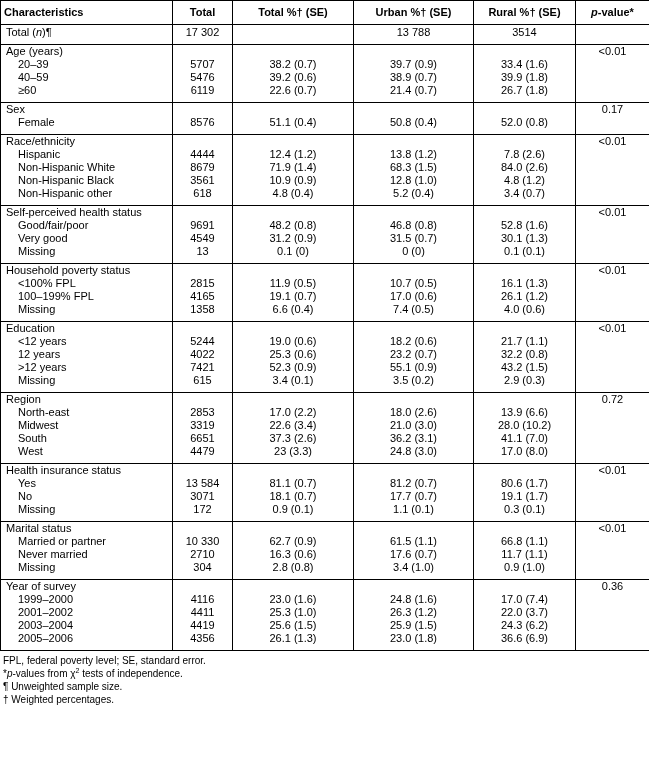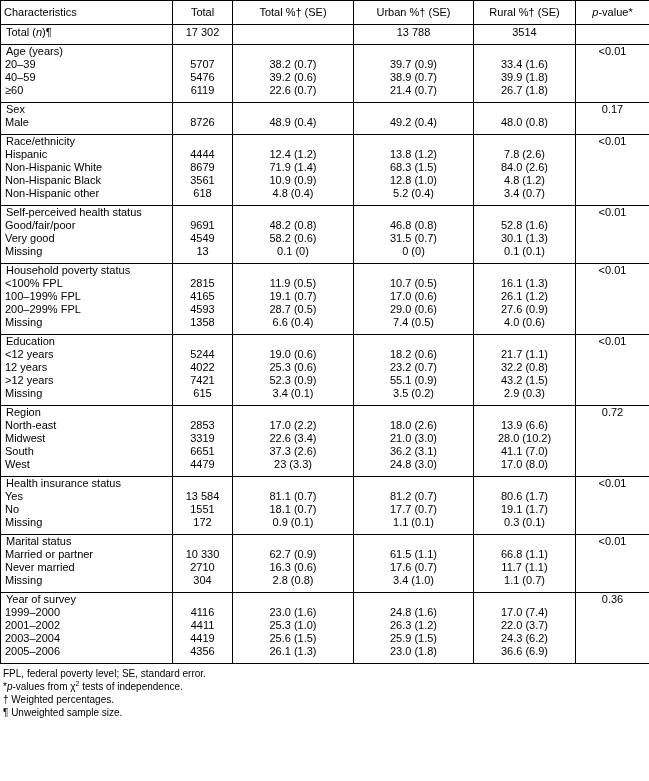--- a/index.html
+++ b/index.html
@@ -22,27 +22,27 @@
     font-size: 11px;
     line-height: 13px;
     padding: 0 2px;
     text-align: center;
     vertical-align: top;
     white-space: nowrap;
     overflow: hidden;
     font-weight: normal;
   }
   thead th {
-    font-weight: normal;
+    font-weight: bold;
     padding: 5px 3px 5px 3px;
     border-bottom: 1px solid #000000;
   }
   th.left, td.left { text-align: left; }
   td.lbl { padding-left: 5px; }
-  td.item { padding-left: 4px; }
+  td.item { padding-left: 17px; }
   tbody { border-top: 1px solid #000000; }
   tbody tr:first-child td { border-top: 1px solid #000000; }
   tbody tr:last-child td { padding-bottom: 5px; }
   tbody.totals td { padding-top: 1px; padding-bottom: 7px; }
   i { font-style: italic; }
   sup { font-size: 7px; line-height: 0; }
   .footnotes {
     font-size: 10px;
     line-height: 13px;
     padding: 3px 0 0 3px;
@@ -117,25 +117,25 @@
     <tbody>
       <tr>
         <td class="left lbl">Sex</td>
         <td></td>
         <td></td>
         <td></td>
         <td></td>
         <td>0.17</td>
       </tr>
       <tr>
-        <td class="left item">Male</td>
-        <td>8726</td>
-        <td>48.9 (0.4)</td>
-        <td>49.2 (0.4)</td>
-        <td>48.0 (0.8)</td>
+        <td class="left item">Female</td>
+        <td>8576</td>
+        <td>51.1 (0.4)</td>
+        <td>50.8 (0.4)</td>
+        <td>52.0 (0.8)</td>
         <td></td>
       </tr>
     </tbody>
     <tbody>
       <tr>
         <td class="left lbl">Race/ethnicity</td>
         <td></td>
         <td></td>
         <td></td>
         <td></td>
@@ -187,21 +187,21 @@
         <td class="left item">Good/fair/poor</td>
         <td>9691</td>
         <td>48.2 (0.8)</td>
         <td>46.8 (0.8)</td>
         <td>52.8 (1.6)</td>
         <td></td>
       </tr>
       <tr>
         <td class="left item">Very good</td>
         <td>4549</td>
-        <td>58.2 (0.6)</td>
+        <td>31.2 (0.9)</td>
         <td>31.5 (0.7)</td>
         <td>30.1 (1.3)</td>
         <td></td>
       </tr>
       <tr>
         <td class="left item">Missing</td>
         <td>13</td>
         <td>0.1 (0)</td>
         <td>0 (0)</td>
         <td>0.1 (0.1)</td>
@@ -227,28 +227,20 @@
       </tr>
       <tr>
         <td class="left item">100–199% FPL</td>
         <td>4165</td>
         <td>19.1 (0.7)</td>
         <td>17.0 (0.6)</td>
         <td>26.1 (1.2)</td>
         <td></td>
       </tr>
       <tr>
-        <td class="left item">200–299% FPL</td>
-        <td>4593</td>
-        <td>28.7 (0.5)</td>
-        <td>29.0 (0.6)</td>
-        <td>27.6 (0.9)</td>
-        <td></td>
-      </tr>
-      <tr>
         <td class="left item">Missing</td>
         <td>1358</td>
         <td>6.6 (0.4)</td>
         <td>7.4 (0.5)</td>
         <td>4.0 (0.6)</td>
         <td></td>
       </tr>
     </tbody>
     <tbody>
       <tr>
@@ -346,21 +338,21 @@
       <tr>
         <td class="left item">Yes</td>
         <td>13 584</td>
         <td>81.1 (0.7)</td>
         <td>81.2 (0.7)</td>
         <td>80.6 (1.7)</td>
         <td></td>
       </tr>
       <tr>
         <td class="left item">No</td>
-        <td>1551</td>
+        <td>3071</td>
         <td>18.1 (0.7)</td>
         <td>17.7 (0.7)</td>
         <td>19.1 (1.7)</td>
         <td></td>
       </tr>
       <tr>
         <td class="left item">Missing</td>
         <td>172</td>
         <td>0.9 (0.1)</td>
         <td>1.1 (0.1)</td>
@@ -391,21 +383,21 @@
         <td>16.3 (0.6)</td>
         <td>17.6 (0.7)</td>
         <td>11.7 (1.1)</td>
         <td></td>
       </tr>
       <tr>
         <td class="left item">Missing</td>
         <td>304</td>
         <td>2.8 (0.8)</td>
         <td>3.4 (1.0)</td>
-        <td>1.1 (0.7)</td>
+        <td>0.9 (1.0)</td>
         <td></td>
       </tr>
     </tbody>
     <tbody>
       <tr>
         <td class="left lbl">Year of survey</td>
         <td></td>
         <td></td>
         <td></td>
         <td></td>
@@ -442,15 +434,15 @@
         <td>23.0 (1.8)</td>
         <td>36.6 (6.9)</td>
         <td></td>
       </tr>
     </tbody>
   </table>
 
 <div class="footnotes">
     <div>FPL, federal poverty level; SE, standard error.</div>
     <div><span>*</span><i>p</i><span>-values from χ</span><sup>2</sup><span> tests of independence.</span></div>
+    <div>¶ Unweighted sample size.</div>
     <div>† Weighted percentages.</div>
-    <div>¶ Unweighted sample size.</div>
   </div>
 
 </body></html>

